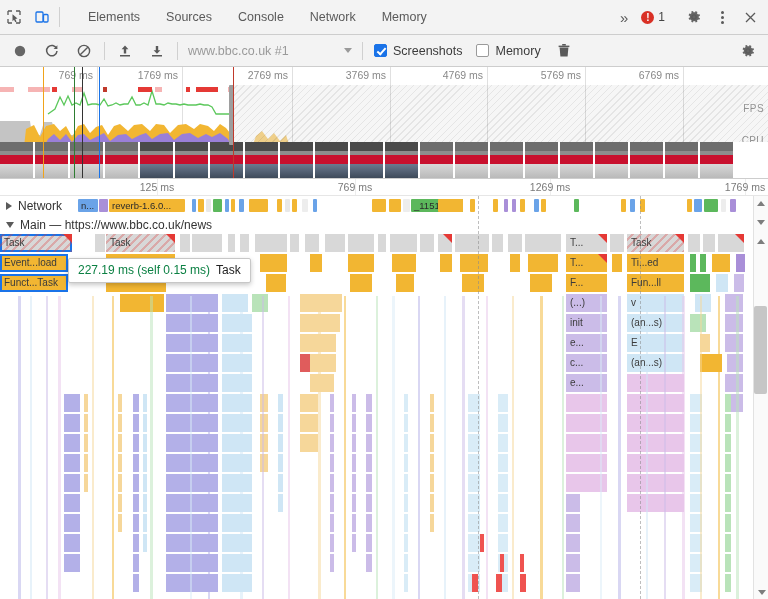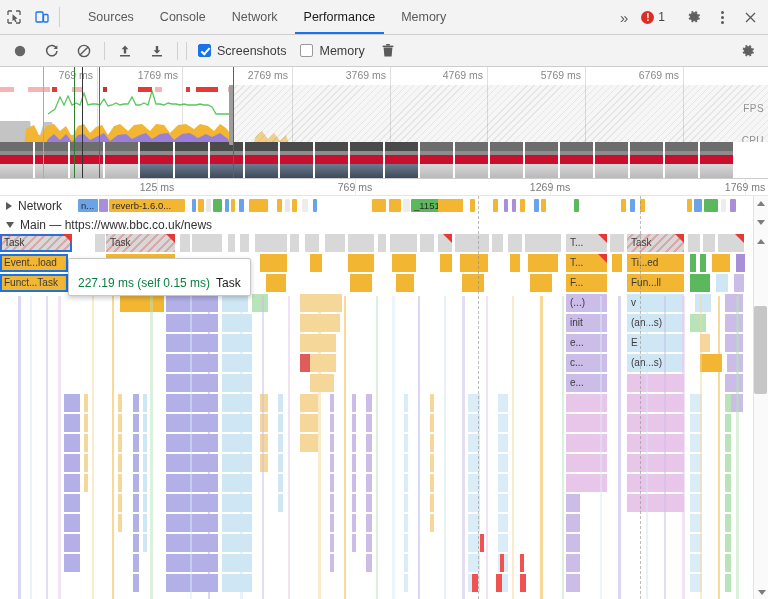--- a/index.html
+++ b/index.html
@@ -121,21 +121,21 @@
   .hatch-red { background-image: repeating-linear-gradient(-45deg, rgba(220,60,60,.30) 0 2px, transparent 2px 6px); }
   .sel-outline { outline: 2px solid #1a73e8; outline-offset: -2px; }
 
   
   .tooltip {
     position: absolute; z-index: 40; background: #fff; border: 1px solid #c7c7c7;
     box-shadow: 0 2px 5px rgba(0,0,0,.22); border-radius: 2px;
     padding: 4px 9px 5px; font-size: 12px; white-space: nowrap; color: #0b8043;
     display: flex; align-items: baseline; gap: 6px;
   }
-  .tt-dur { color: #0b8043; margin-top: 13px; }
+  .tt-dur { color: #0b8043; }
   .tt-name { color: #222; }
   .tt-warn { color: #d93025; }
   .tt-warn u { text-decoration: underline; }
 
   
   .vscroll { position: absolute; right: 0; width: 15px; background: #fafafa;
              border-left: 1px solid #e2e2e2; z-index: 8; }
   .sbtn { height: 14px; display: flex; align-items: center; justify-content: center; cursor: pointer; }
   .sb-up { width:0;height:0;border-left:4px solid transparent;border-right:4px solid transparent;border-bottom:5px solid #7d7d7d;}
   .sb-dn { width:0;height:0;border-left:4px solid transparent;border-right:4px solid transparent;border-top:5px solid #7d7d7d;}
@@ -155,24 +155,24 @@
       </svg>
     </div>
     <div class="tb-iconbtn">
       <svg width="16" height="16" viewBox="0 0 16 16">
         <rect x="2" y="3" width="7" height="10" rx="1" stroke="#1a73e8" stroke-width="1.3" fill="none"></rect>
         <rect x="9.5" y="5.5" width="4.5" height="7.5" rx="1" stroke="#1a73e8" stroke-width="1.3" fill="none"></rect>
       </svg>
     </div>
     <div class="tb-sep"></div>
     <div class="tabs">
+      <div class="tab">Elements</div>
       <div class="tab">Sources</div>
       <div class="tab">Console</div>
       <div class="tab">Network</div>
-      <div class="tab active">Performance</div>
       <div class="tab">Memory</div>
     </div>
     <div class="tb-right">
       <div class="chev">»</div>
       <div class="errbadge">
         <div class="errdot">!</div>
         <span class="errcount">1</span>
       </div>
       <div class="tb-sep"></div>
       <div class="tb-iconbtn">
@@ -221,20 +221,24 @@
         <rect x="3" y="12" width="10" height="1.5" fill="#5a5a5a"></rect>
       </svg>
     </div>
     <div class="cb-btn">
       <svg width="16" height="16" viewBox="0 0 16 16">
         <path d="M8 10.8L4.6 7.2h2.2V3h2.4v4.2h2.2z" fill="#5a5a5a"></path>
         <rect x="3" y="12" width="10" height="1.5" fill="#5a5a5a"></rect>
       </svg>
     </div>
     <div class="cb-sep"></div>
+    <div class="urlsel">
+      <span class="urltext">www.bbc.co.uk #1</span>
+      <span class="caret-dn"></span>
+    </div>
     <div class="cb-sep"></div>
     <label class="chk">
       <span class="box on"></span>
       <span class="chklbl">Screenshots</span>
     </label>
     <label class="chk">
       <span class="box"></span>
       <span class="chklbl">Memory</span>
     </label>
     <div class="cb-btn">

